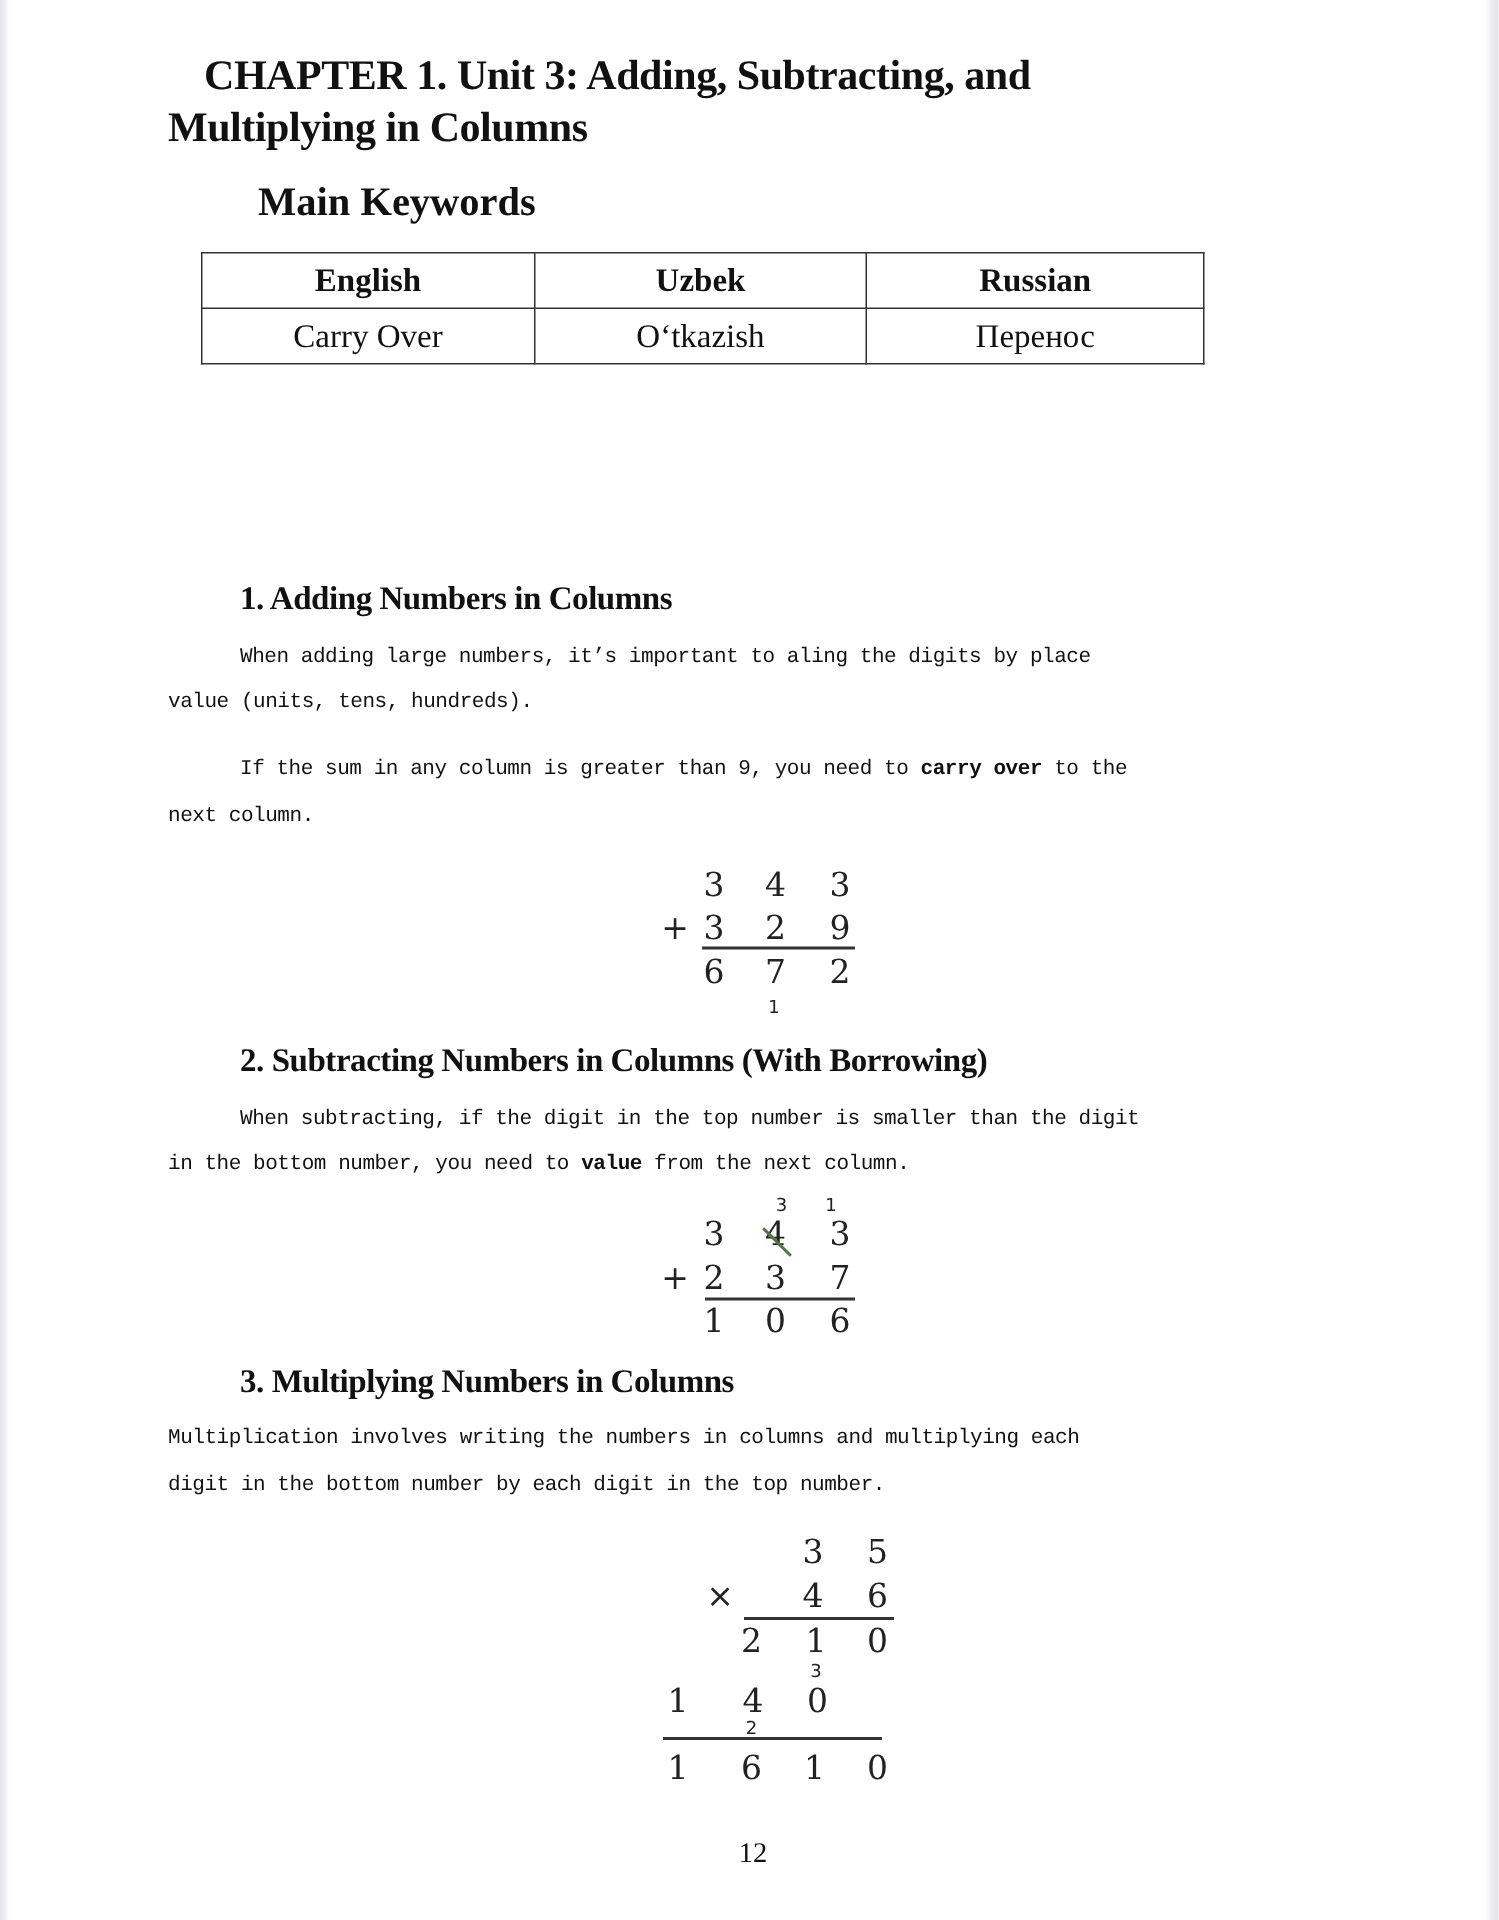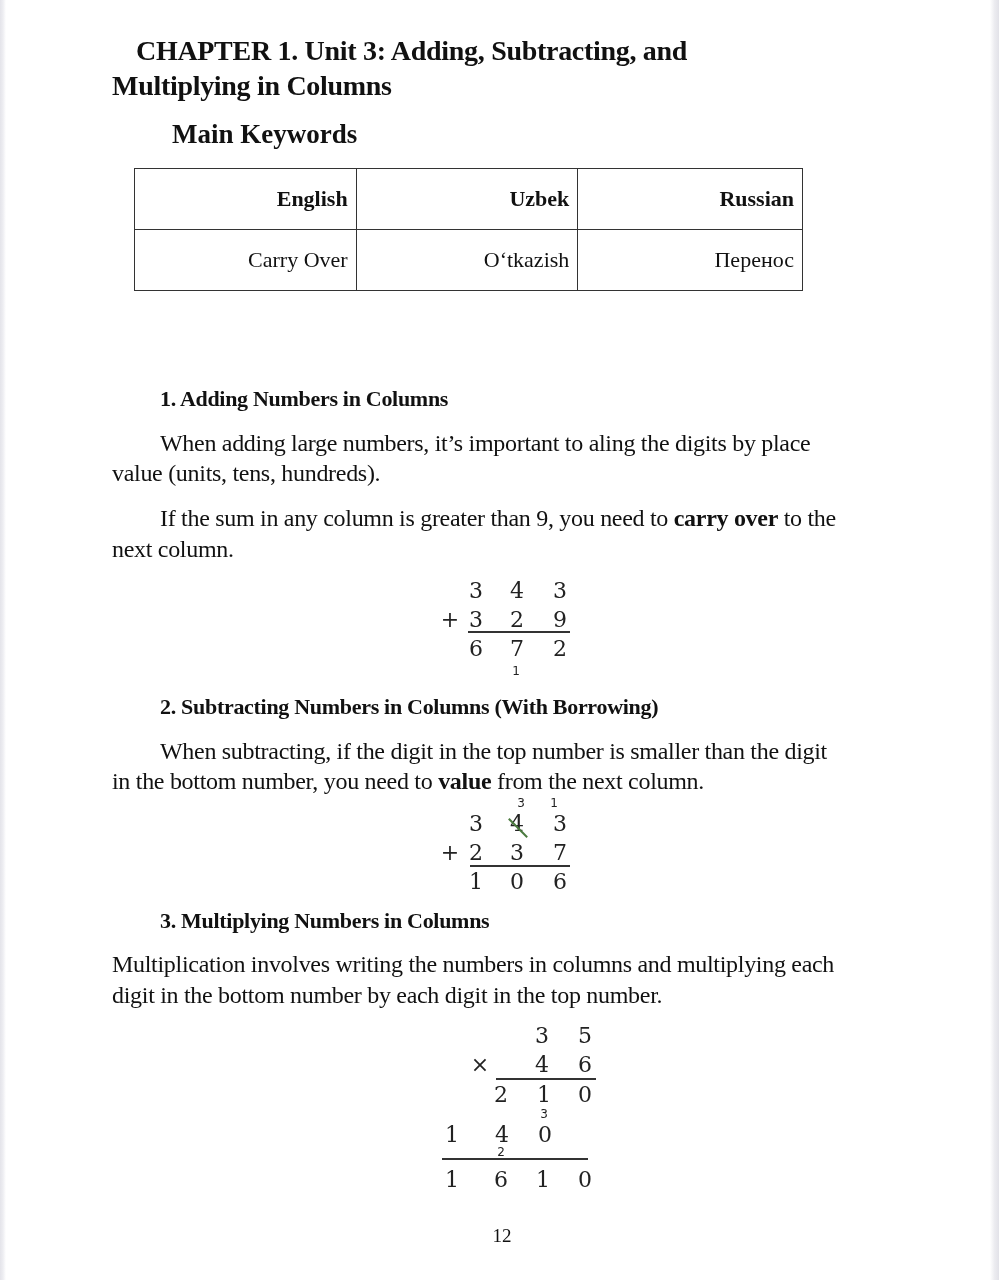--- a/index.html
+++ b/index.html
@@ -6,23 +6,23 @@
   body {
     width: 999px; height: 1280px; background: #ffffff; position: relative; overflow: hidden;
     font-family: "Liberation Serif", "DejaVu Serif", serif; color: #111;
   }
   .edge-left { position: absolute; left: 0; top: 0; width: 6px; height: 1280px; background: linear-gradient(to right, #e4e4ea, #eeeef2, #ffffff); }
   .edge-right { position: absolute; right: 0; top: 0; width: 9px; height: 1280px; background: linear-gradient(to left, #e2e2e8, #ececf0, #ffffff); }
   .abs { position: absolute; white-space: nowrap; }
   .title { font-weight: bold; font-size: 28px; line-height: 34px; letter-spacing: -0.3px; }
   .h2 { font-weight: bold; font-size: 27px; margin-left: 36px; }
   .h3 { font-weight: bold; font-size: 22px; letter-spacing: -0.3px; }
-  .p { font-size: 24px; letter-spacing: -0.3px; }
+  .p { font-size: 14px; letter-spacing: -0.3px; font-family: Liberation Mono, monospace; }
   table.kw { position: absolute; left: 134px; top: 168px; width: 669px; border-collapse: collapse; font-size: 22px; }
-  table.kw td, table.kw th { border: 1.5px solid #333; padding: 16px 8px; text-align: right; vertical-align: top; line-height: 28px; font-weight: normal; }
+  table.kw td, table.kw th { border: 1.5px solid #333; padding: 4px 8px; text-align: center; vertical-align: top; line-height: 28px; font-weight: normal; }
   table.kw th { font-weight: bold; }
   table.kw col.c1 { width: 222px; } table.kw col.c2 { width: 222px; } table.kw col.c3 { width: 225px; }
   .calc { position: absolute; font-family: "DejaVu Serif", "Liberation Serif", serif; font-size: 22px; color: #222; }
   .d { position: absolute; width: 24px; text-align: center; }
   .small { position: absolute; font-size: 12px; width: 14px; text-align: center; font-family: "DejaVu Sans", sans-serif; }
   .line { position: absolute; height: 2px; background: #333; }
   .strike { position: absolute; width: 26px; height: 2px; background: #4a7a3e; transform: rotate(45deg); }
   .pgnum { position: absolute; left: 480px; top: 1225px; width: 44px; text-align: center; font-size: 19px; }
 </style>
 </head>

